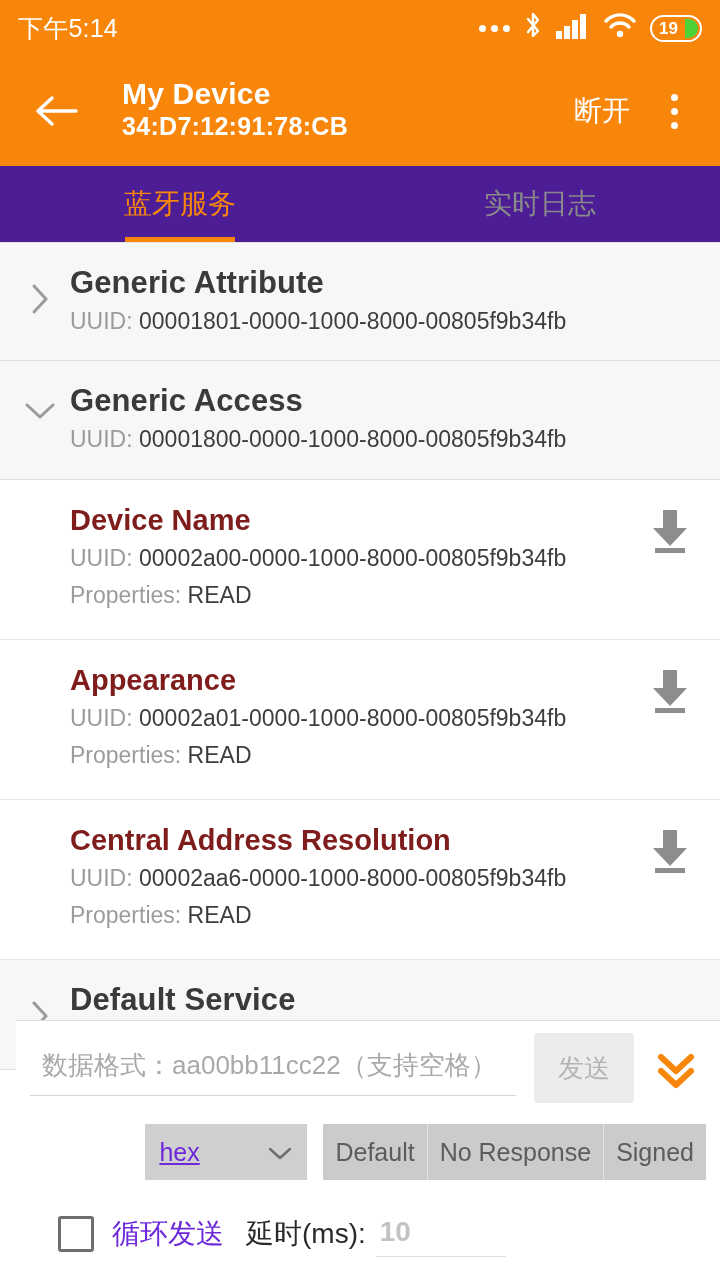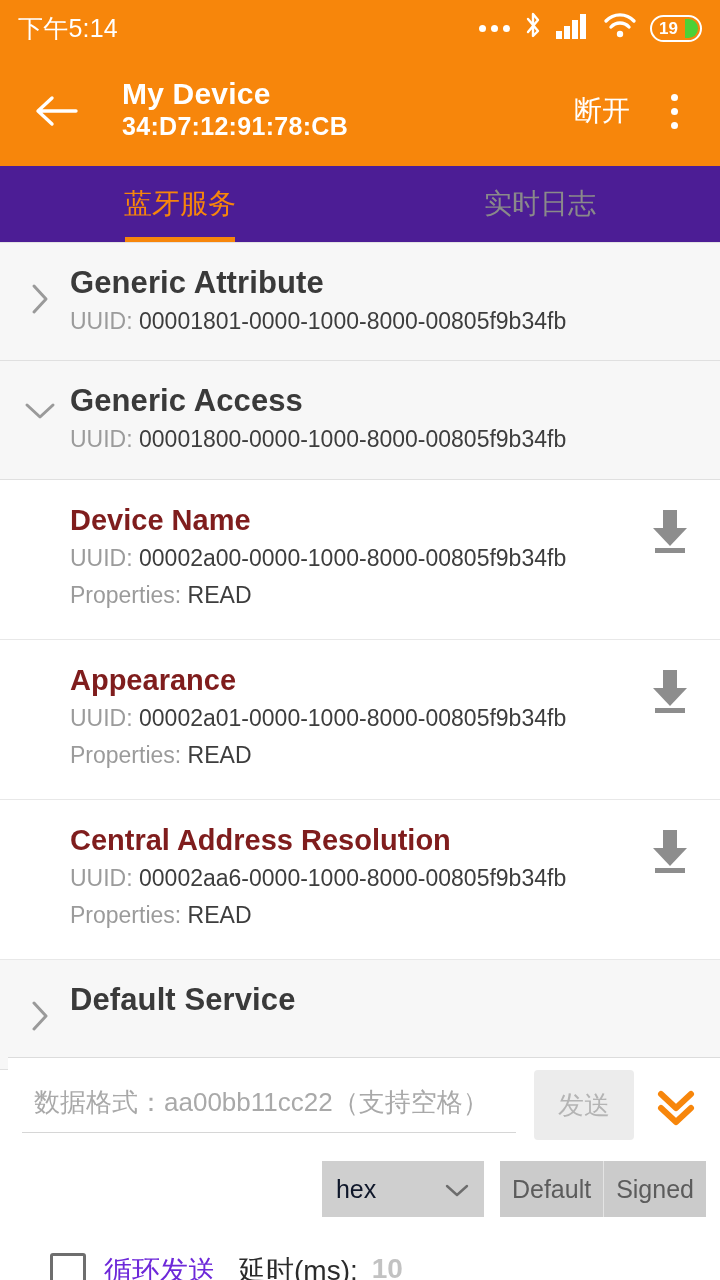--- a/index.html
+++ b/index.html
@@ -223,22 +223,22 @@
     flex: 0 0 auto;
     width: 56px;
     display: flex;
     justify-content: center;
     padding-top: 6px;
   }
 
   
   .bottom {
     position: absolute;
-    left: 8px; right: 0; bottom: 0;
-    height: 223px;
+    left: 16px; right: 0; bottom: 0;
+    height: 260px;
     background: #ffffff;
     border-top: 1px solid #dcdcdc;
     padding: 0 14px;
   }
   .row-send {
     display: flex;
     align-items: center;
     height: 86px;
     padding-top: 8px;
   }
@@ -282,21 +282,22 @@
   }
   .select-hex {
     width: 162px; height: 56px;
     background: #cfcfcf;
     border: none;
     display: flex;
     align-items: center;
     justify-content: space-between;
     padding: 0 14px;
     font-size: 25px;
-    color: #0f172a;
+    color: #6d28d9;
+    text-decoration: underline;
   }
   .seg {
     display: flex;
     margin-left: 16px;
   }
   .seg-btn {
     height: 56px;
     background: #cbcbcb;
     border: none;
     border-right: 1px solid #e4e4e4;
@@ -539,20 +540,21 @@
       <div class="select-hex">
         <span>hex</span>
         <span>
           <svg width="26" height="16" viewBox="0 0 26 16">
             <path d="M3 4 L13 13 L23 4" fill="none" stroke="#6d6d6d" stroke-width="2.4" stroke-linecap="round" stroke-linejoin="round"></path>
           </svg>
         </span>
       </div>
       <div class="seg">
         <button class="seg-btn">Default</button>
+        <button class="seg-btn">No Response</button>
         <button class="seg-btn">Signed</button>
       </div>
     </div>
 
     <div class="row-loop">
       <span class="cbox"></span>
       <span class="loop-label">循环发送</span>
       <span class="delay-label">延时(ms):</span>
       <input class="delay-input" type="text" placeholder="10" style="">
     </div>

